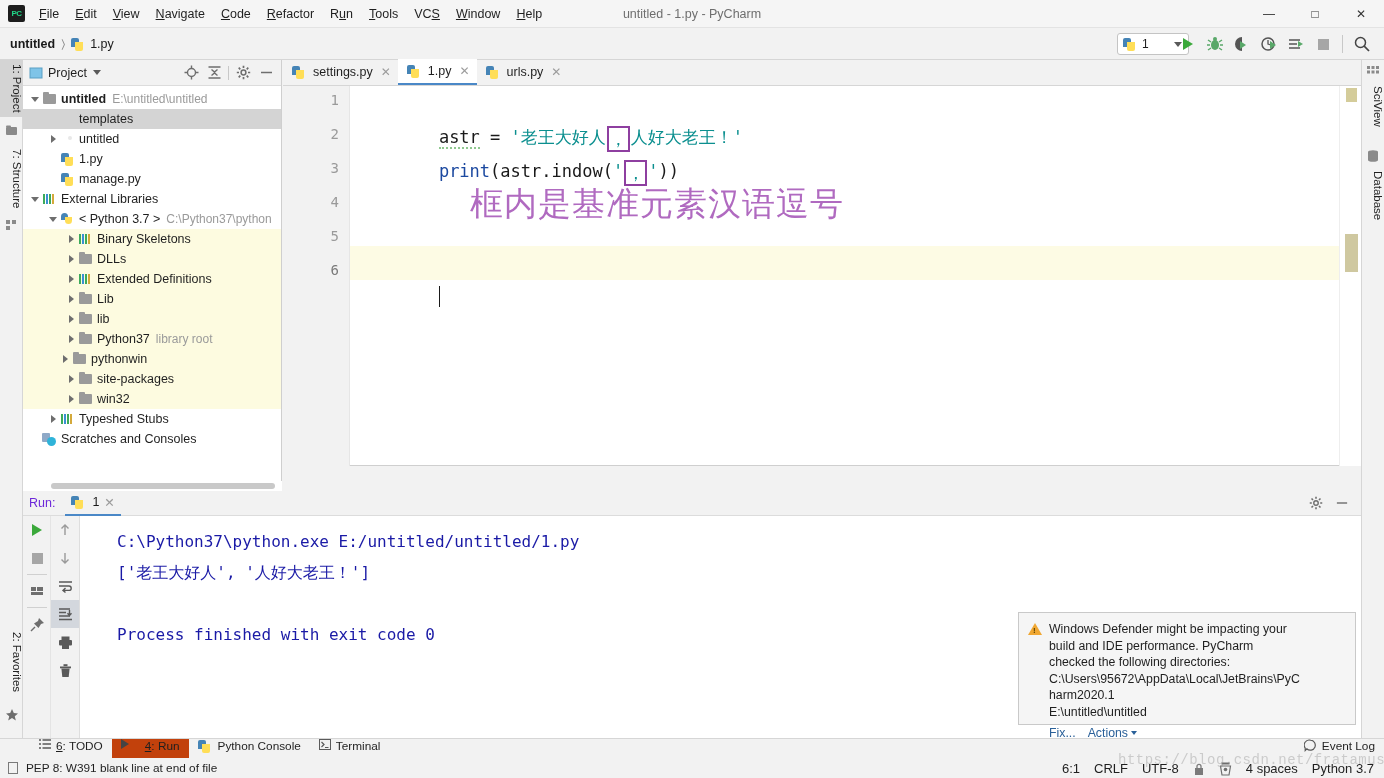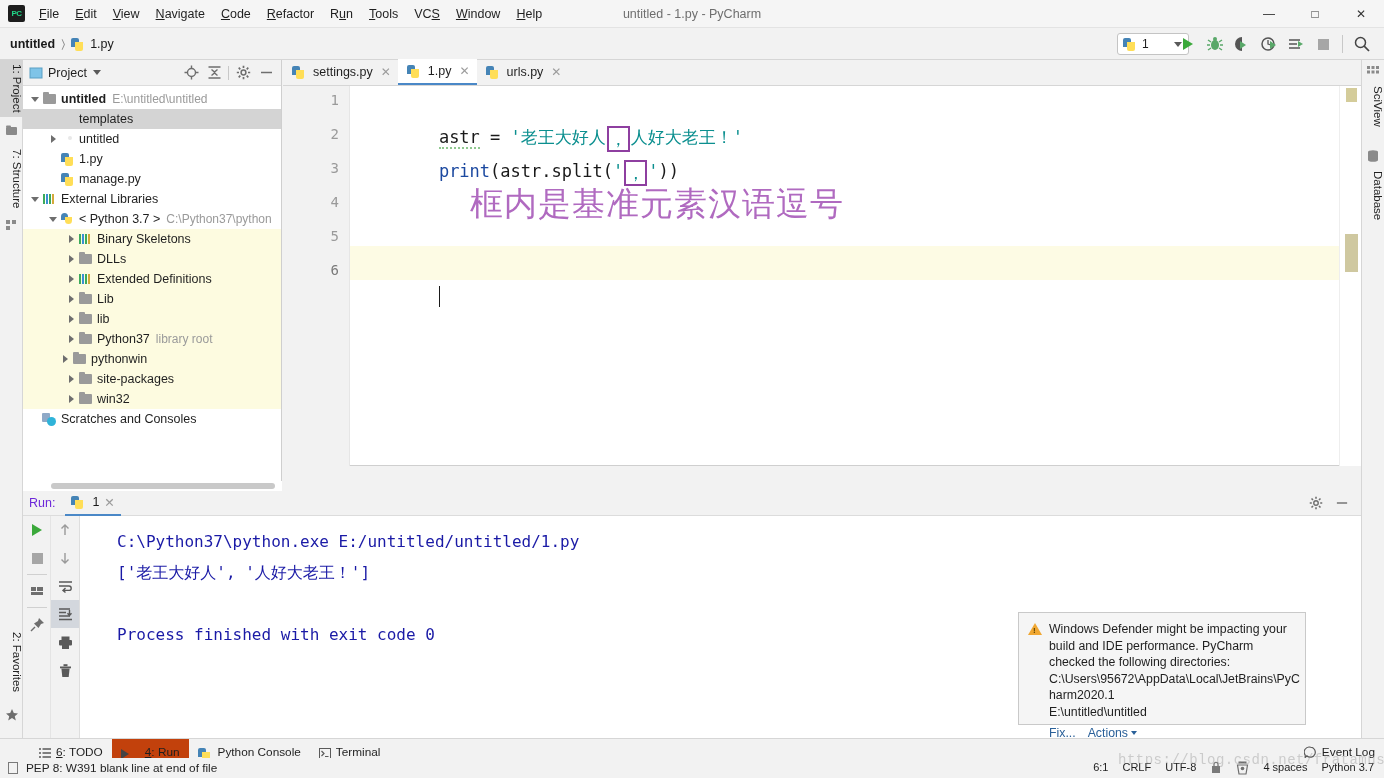--- a/index.html
+++ b/index.html
@@ -288,21 +288,21 @@
 
   .console {
     position: absolute; left: 58px; top: 25px; right: 0; height: 222px;
     background: #ffffff; padding: 10px 0 0 36px;
     font-family: "DejaVu Sans Mono", monospace; font-size: 16px;
   }
   .cout { color: #1a1aa6; line-height: 31px; white-space: pre; }
 
   
   .notif {
-    position: absolute; left: 1018px; top: 612px; width: 288px; height: 113px;
+    position: absolute; left: 1018px; top: 612px; width: 338px; height: 113px;
     background: #f5f5f5; border: 1px solid #c9c9c9;
     padding: 8px 10px 8px 9px;
     display: flex; gap: 7px;
   }
   .warn-tri {
     flex: 0 0 14px; width: 0; height: 0; margin-top: 2px;
     border-left: 7px solid transparent; border-right: 7px solid transparent;
     border-bottom: 12px solid #f0a732; position: relative;
   }
   .warn-tri::after {
@@ -316,33 +316,33 @@
     border-left:3.5px solid transparent;border-right:3.5px solid transparent;border-top:4px solid #2a6099;
   }
 
   
   .toolwin-bar {
     position: absolute; left: 0; top: 738px; width: 1384px; height: 20px;
     background: #f2f2f2; border-top: 1px solid #d6d6d6;
     display: flex; align-items: center;
   }
   .twb {
-    height: 20px; display: flex; align-items: flex-end; gap: 5px;
+    height: 20px; display: flex; align-items: flex-start; gap: 5px;
     padding: 0 9px; font-size: 11.8px; color: #1f1f1f;
   }
   .twb.active { background: #c2410c; gap: 16px; }
   .twb u { text-decoration: underline; }
   .twb-right { margin-left: auto; display: flex; align-items: center; gap: 6px; padding-right: 9px; }
 
   .statusbar {
     position: absolute; left: 0; top: 758px; width: 1384px; height: 20px;
     background: #f2f2f2; display: flex; align-items: center;
   }
   .sb-left { display: flex; align-items: center; gap: 6px; padding-left: 8px; font-size: 11.8px; color: #1f1f1f; }
-  .sb-right { margin-left: auto; display: flex; align-items: flex-start; gap: 14px; padding-right: 10px; font-size: 11px; color: #1f1f1f; }
+  .sb-right { margin-left: auto; display: flex; align-items: flex-end; gap: 14px; padding-right: 10px; font-size: 13px; color: #1f1f1f; }
   .watermark {
     position: absolute; left: 1118px; top: 752px; font-size: 14px;
     color: rgba(140,140,140,0.38); font-family: Liberation Mono, monospace;
     pointer-events: none; letter-spacing: 0.5px;
   }
 
   
   .rightstrip {
     position: absolute; right: 0; top: 60px; width: 23px; height: 678px;
     background: #f2f2f2; border-left: 1px solid #d6d6d6;
@@ -599,20 +599,30 @@
         <div class="trow libhl" style="padding-left: 42px;">
           <span class="arrow right"></span>
           <span class="ico folder"></span>
           <span class="tname">site-packages</span>
         </div>
         <div class="trow libhl" style="padding-left: 42px;">
           <span class="arrow right"></span>
           <span class="ico folder"></span>
           <span class="tname">win32</span>
         </div>
+        <div class="trow" style="padding-left: 24px;">
+          <span class="arrow right"></span>
+          <span class="ico lib">
+            <span style="background: rgb(60, 171, 90); left: 1px;"></span>
+            <span style="background: rgb(59, 143, 212); left: 4px;"></span>
+            <span style="background: rgb(60, 171, 90); left: 7px;"></span>
+            <span style="background: rgb(212, 169, 59); left: 10px;"></span>
+          </span>
+          <span class="tname">Typeshed Stubs</span>
+        </div>
         <div class="trow" style="padding-left: 6px;">
           <span class="arrow "></span>
           <span class="ico scratch"></span>
           <span class="tname">Scratches and Consoles</span>
         </div>
       </div>
     <div class="panel-hscroll">
       <div class="thumb"></div>
     </div>
   </div>
@@ -647,21 +657,21 @@
       </div>
 
     <div class="code-area">
       <div class="cur-line-bg" style="top:160px;"></div>
 
       <div class="cline" style="top:0;">
         <span class="kw-name typo-underline">astr</span><span class="op"> = </span><span class="str">'老王大好人</span><span class="boxmark str">，</span><span class="str">人好大老王！'</span>
       </div>
 
       <div class="cline" style="top:34px;">
-        <span class="fn">print</span><span class="plain">(astr.split(</span><span class="str">'</span><span class="boxmark str">，</span><span class="str">'</span><span class="plain">))</span>
+        <span class="fn">print</span><span class="plain">(astr.indow(</span><span class="str">'</span><span class="boxmark str">，</span><span class="str">'</span><span class="plain">))</span>
       </div>
 
       <div class="annot">框内是基准元素汉语逗号</div>
 
       <div class="cline" style="top:160px;">
         <span class="caret"></span>
       </div>
     </div>
 
     <div class="ed-scroll">

